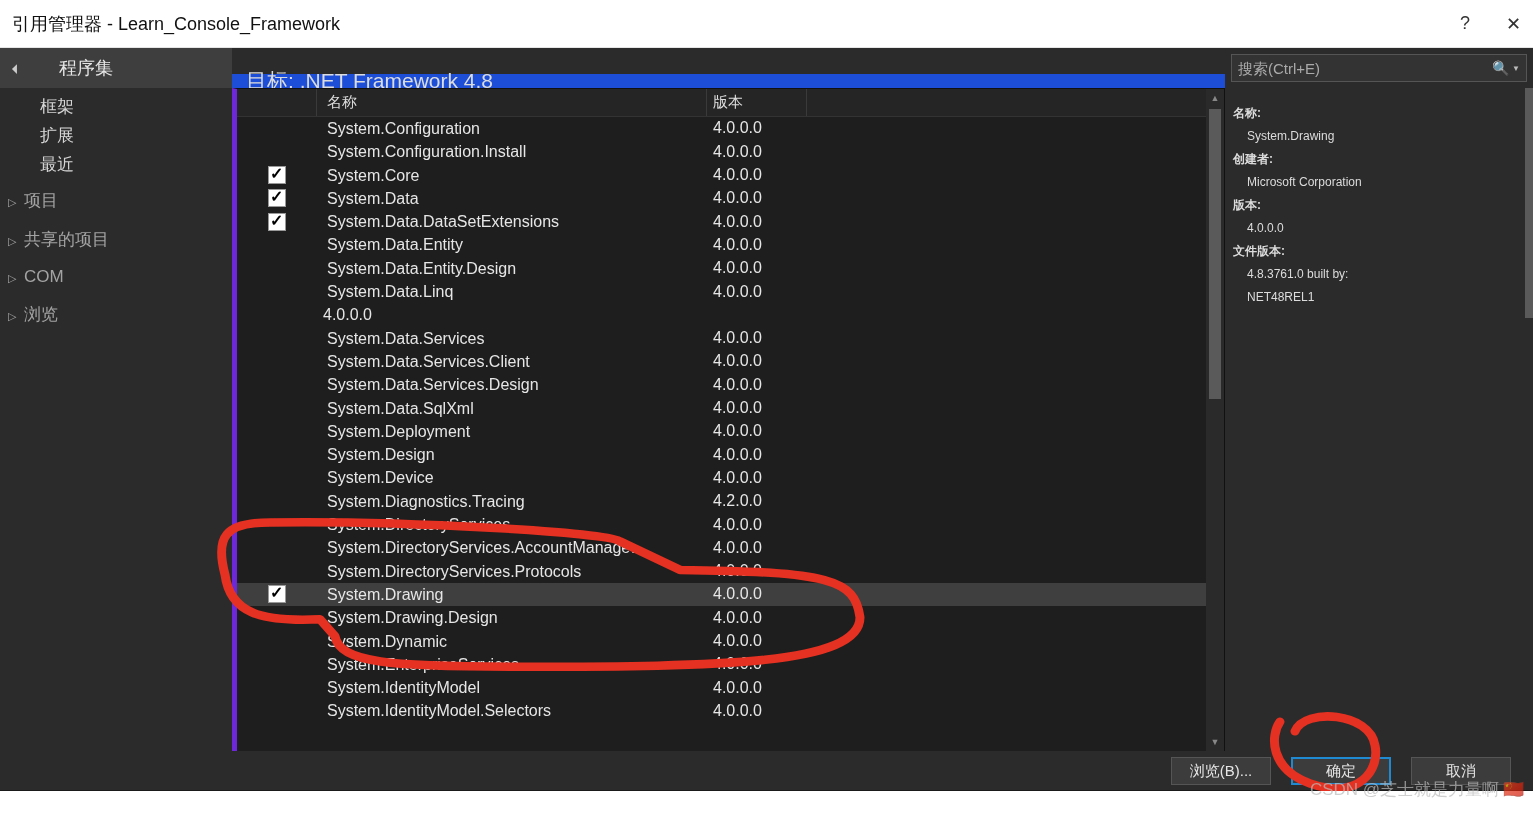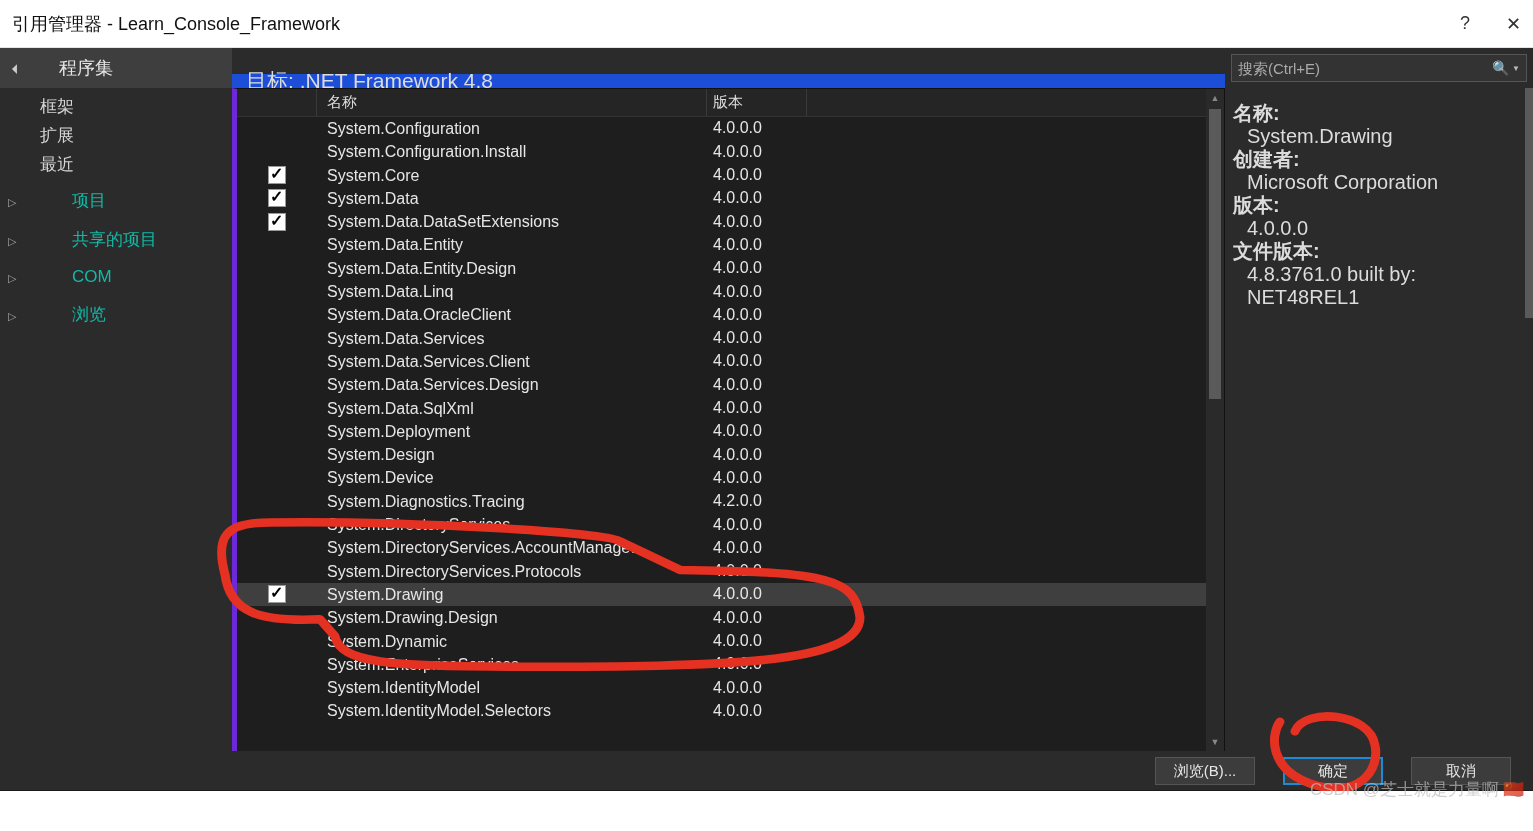--- a/index.html
+++ b/index.html
@@ -114,22 +114,21 @@
     font-size: 17px;
   }
   .sidebar .subitem {
     padding: 3px 0 3px 40px;
     color: #d6d6d6;
   }
   .sidebar .section {
     padding: 10px 0 6px 8px;
     display: flex;
     align-items: center;
-    color: #14b8a6;
-    gap: 48px;
+    color: #a3a3a3;
   }
   .sidebar .section .tri {
     width: 16px;
     display: inline-block;
     color: #999;
   }
 
   
   .center {
     flex: 1;
@@ -210,21 +209,21 @@
     height: 290px;
     background: #5a5a5a;
   }
 
   
   .details {
     width: 308px;
     background: #2b2b2b;
     color: #dcdcdc;
     padding: 14px 8px 8px 8px;
-    font-size: 20px;
+    font-size: 12px;
     line-height: 23px;
     position: relative;
   }
   .details .lbl { font-weight: bold; }
   .details .val { padding-left: 14px; }
   .det-scroll {
     position: absolute;
     right: 0;
     top: 0;
     width: 8px;
@@ -233,21 +232,21 @@
   }
 
   
   .footer {
     height: 40px;
     background: #2b2b2b;
     display: flex;
     align-items: center;
     justify-content: flex-end;
     padding-right: 22px;
-    gap: 28px;
+    gap: 20px;
     box-shadow: 0 -1px 0 #1a1a1a inset;
   }
   .btn {
     min-width: 100px;
     height: 28px;
     background: #3c3c3c;
     border: 1px solid #555;
     color: #e6e6e6;
     display: inline-flex;
     align-items: center;
@@ -394,21 +393,20 @@
             <div class="col-rest"></div>
           </div>
           <div class="row">
             <div class="col-check"></div>
             <div class="col-name">System.Data.Linq</div>
             <div class="col-ver">4.0.0.0</div>
             <div class="col-rest"></div>
           </div>
           <div class="row">
             <div class="col-check"></div>
-            <div class="col-name">System.Data.OracleClient</div>
             <div class="col-ver">4.0.0.0</div>
             <div class="col-rest"></div>
           </div>
           <div class="row">
             <div class="col-check"></div>
             <div class="col-name">System.Data.Services</div>
             <div class="col-ver">4.0.0.0</div>
             <div class="col-rest"></div>
           </div>
           <div class="row">

